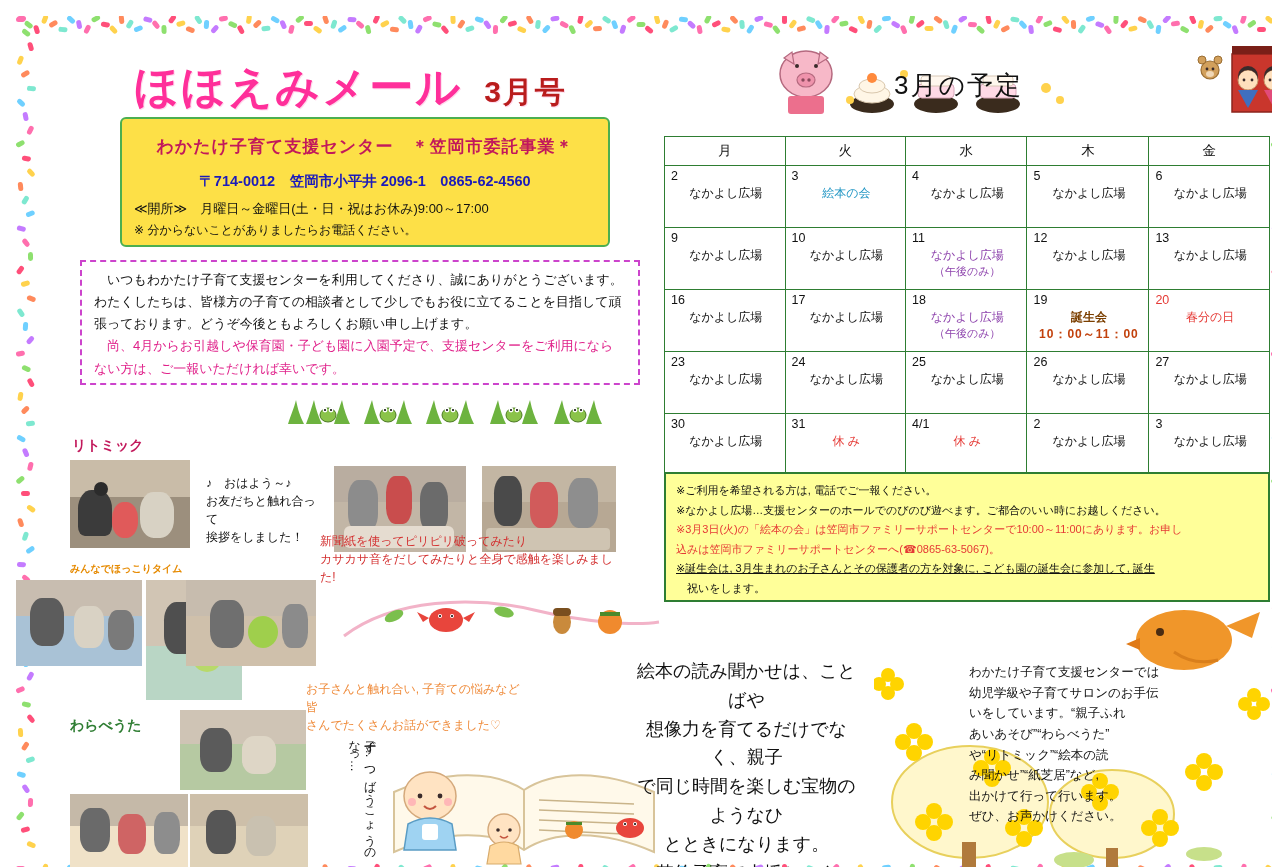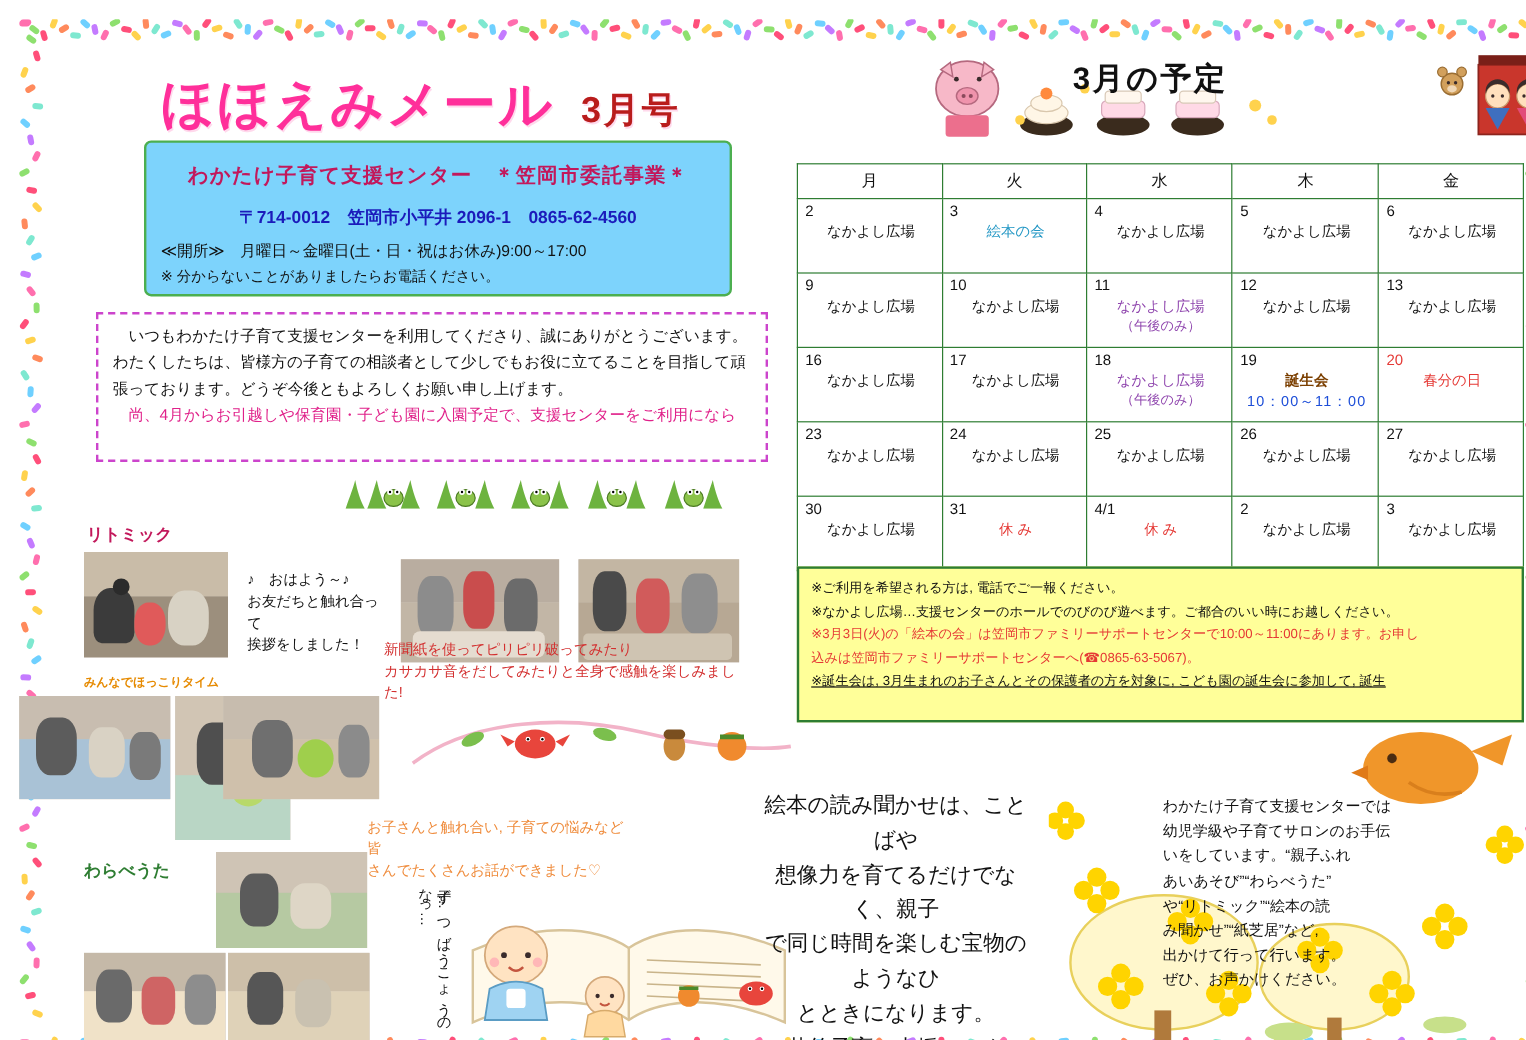--- a/index.html
+++ b/index.html
@@ -36,21 +36,21 @@
     text-shadow:1px 1px 0 #ffd9ec;
     white-space:nowrap;
   }
   .title .mon{
     font-size:30px;color:#b91c1c;margin-left:22px;
   }
 
   
   .centerbox{
     position:absolute;left:86px;top:85px;width:490px;height:130px;
-    background:#7dd3fc;
+    background:#fde047;
     border:2px solid #4caf50;
     border-radius:6px;
     box-sizing:border-box;
     padding:10px 12px;
   }
   .centerbox .cname{
     font-size:17px;font-weight:bold;color:#c2185b;
     text-align:center;margin-top:6px;letter-spacing:1px;
   }
   .centerbox .addr{
@@ -105,22 +105,22 @@
   .photo .sky{position:absolute;left:0;top:0;right:0;height:42%;}
   .photo .floor{position:absolute;left:0;bottom:0;right:0;height:58%;}
   .blob{position:absolute;border-radius:50%;}
 
   .cap{position:absolute;font-size:12px;line-height:1.5;color:#111;}
   .cap.red{color:#d32f2f;}
   .cap.orange{color:#ef8b3b;}
 
   
   .cal-title{
-    position:absolute;left:860px;top:16px;
-    font-size:26px;font-weight:bold;color:#111;
+    position:absolute;left:860px;top:36px;
+    font-size:26px;font-weight:normal;color:#111;
     letter-spacing:2px;
   }
   table.cal-table{
     position:absolute;left:630px;top:104px;
     width:606px;
     border-collapse:collapse;
     background:#fff;
   }
   table.cal-table th{
     border:1px solid #2e7d32;
@@ -137,21 +137,21 @@
   }
   td.shade{background:#ffe8f3;}
   .daynum{font-size:12.5px;display:block;margin-bottom:2px;}
   .daynum.red{color:#e53935;}
   .ev{font-size:12px;display:block;text-align:center;}
   .ev.blue{color:#2196c4;}
   .ev.purple{color:#8e44ad;}
   .ev.red{color:#e53935;}
   .ev.brown{color:#7b3f00;font-weight:bold;}
   .ev.sub{font-size:11px;color:#8e44ad;}
-  .ev.time{color:#1d4ed8;font-weight:normal;letter-spacing:1px;}
+  .ev.time{color:#c2410c;font-weight:bold;letter-spacing:1px;}
 
   
   .notes{
     position:absolute;left:630px;top:440px;width:606px;height:130px;
     border:2px solid #2e7d32;
     background:#ffff99;
     box-sizing:border-box;
     padding:8px 10px;
   }
   .notes p{margin:0 0 3px 0;font-size:11px;line-height:1.5;color:#111;}
@@ -637,20 +637,21 @@
       <div class="addr">〒714-0012　笠岡市小平井 2096-1　0865-62-4560</div>
       <div class="hours">≪開所≫　月曜日～金曜日(土・日・祝はお休み)9:00～17:00</div>
       <div class="note">※ 分からないことがありましたらお電話ください。</div>
     </div>
 
     <div class="greeting">
       <p>　いつもわかたけ子育て支援センターを利用してくださり、誠にありがとうございます。</p>
       <p>わたくしたちは、皆様方の子育ての相談者として少しでもお役に立てることを目指して頑</p>
       <p>張っております。どうぞ今後ともよろしくお願い申し上げます。</p>
       <p class="pink">　尚、4月からお引越しや保育園・子ども園に入園予定で、支援センターをご利用になら</p>
+      <p class="pink">ない方は、ご一報いただければ幸いです。</p>
     </div>
 
 
     <svg class="grass" viewBox="0 0 330 26">
       <g fill="#6db33f">
         <path d="M2 26 C6 14 8 10 10 2 C12 12 14 18 18 26Z"></path>
         <path d="M20 26 C24 16 26 8 28 2 C30 12 33 20 36 26Z"></path>
         <path d="M48 26 C52 14 54 8 56 2 C58 12 61 20 64 26Z"></path>
         <path d="M78 26 C82 14 84 8 86 2 C88 12 91 20 94 26Z"></path>
         <path d="M110 26 C114 14 116 8 118 2 C120 12 123 20 126 26Z"></path>
@@ -979,20 +980,21 @@
           </tr>
         </tbody>
     </table>
 
     <div class="notes">
       <p>※ご利用を希望される方は, 電話でご一報ください。</p>
       <p>※なかよし広場…支援センターのホールでのびのび遊べます。ご都合のいい時にお越しください。</p>
       <p class="red">※3月3日(火)の「絵本の会」は笠岡市ファミリーサポートセンターで10:00～11:00にあります。お申し</p>
       <p class="red">込みは笠岡市ファミリーサポートセンターへ(☎0865-63-5067)。</p>
       <p><span class="u">※誕生会は, 3月生まれのお子さんとその保護者の方を対象に, こども園の誕生会に参加して, 誕生</span></p>
+      <p>　祝いをします。</p>
     </div>
 
     <svg class="illus" style="left:300px;top:560px;width:330px;height:70px;" viewBox="0 0 330 70">
       <path d="M10 44 C60 6 140 4 200 18 C250 30 300 34 325 30" stroke="#f2b3c8" stroke-width="3" fill="none"></path>
 
       <g>
         <ellipse cx="112" cy="28" rx="17" ry="12" fill="#e8453c"></ellipse>
         <circle cx="106" cy="24" r="2" fill="#fff"></circle>
           <circle cx="118" cy="24" r="2" fill="#fff"></circle>
         <circle cx="106" cy="24" r="1" fill="#000"></circle>

